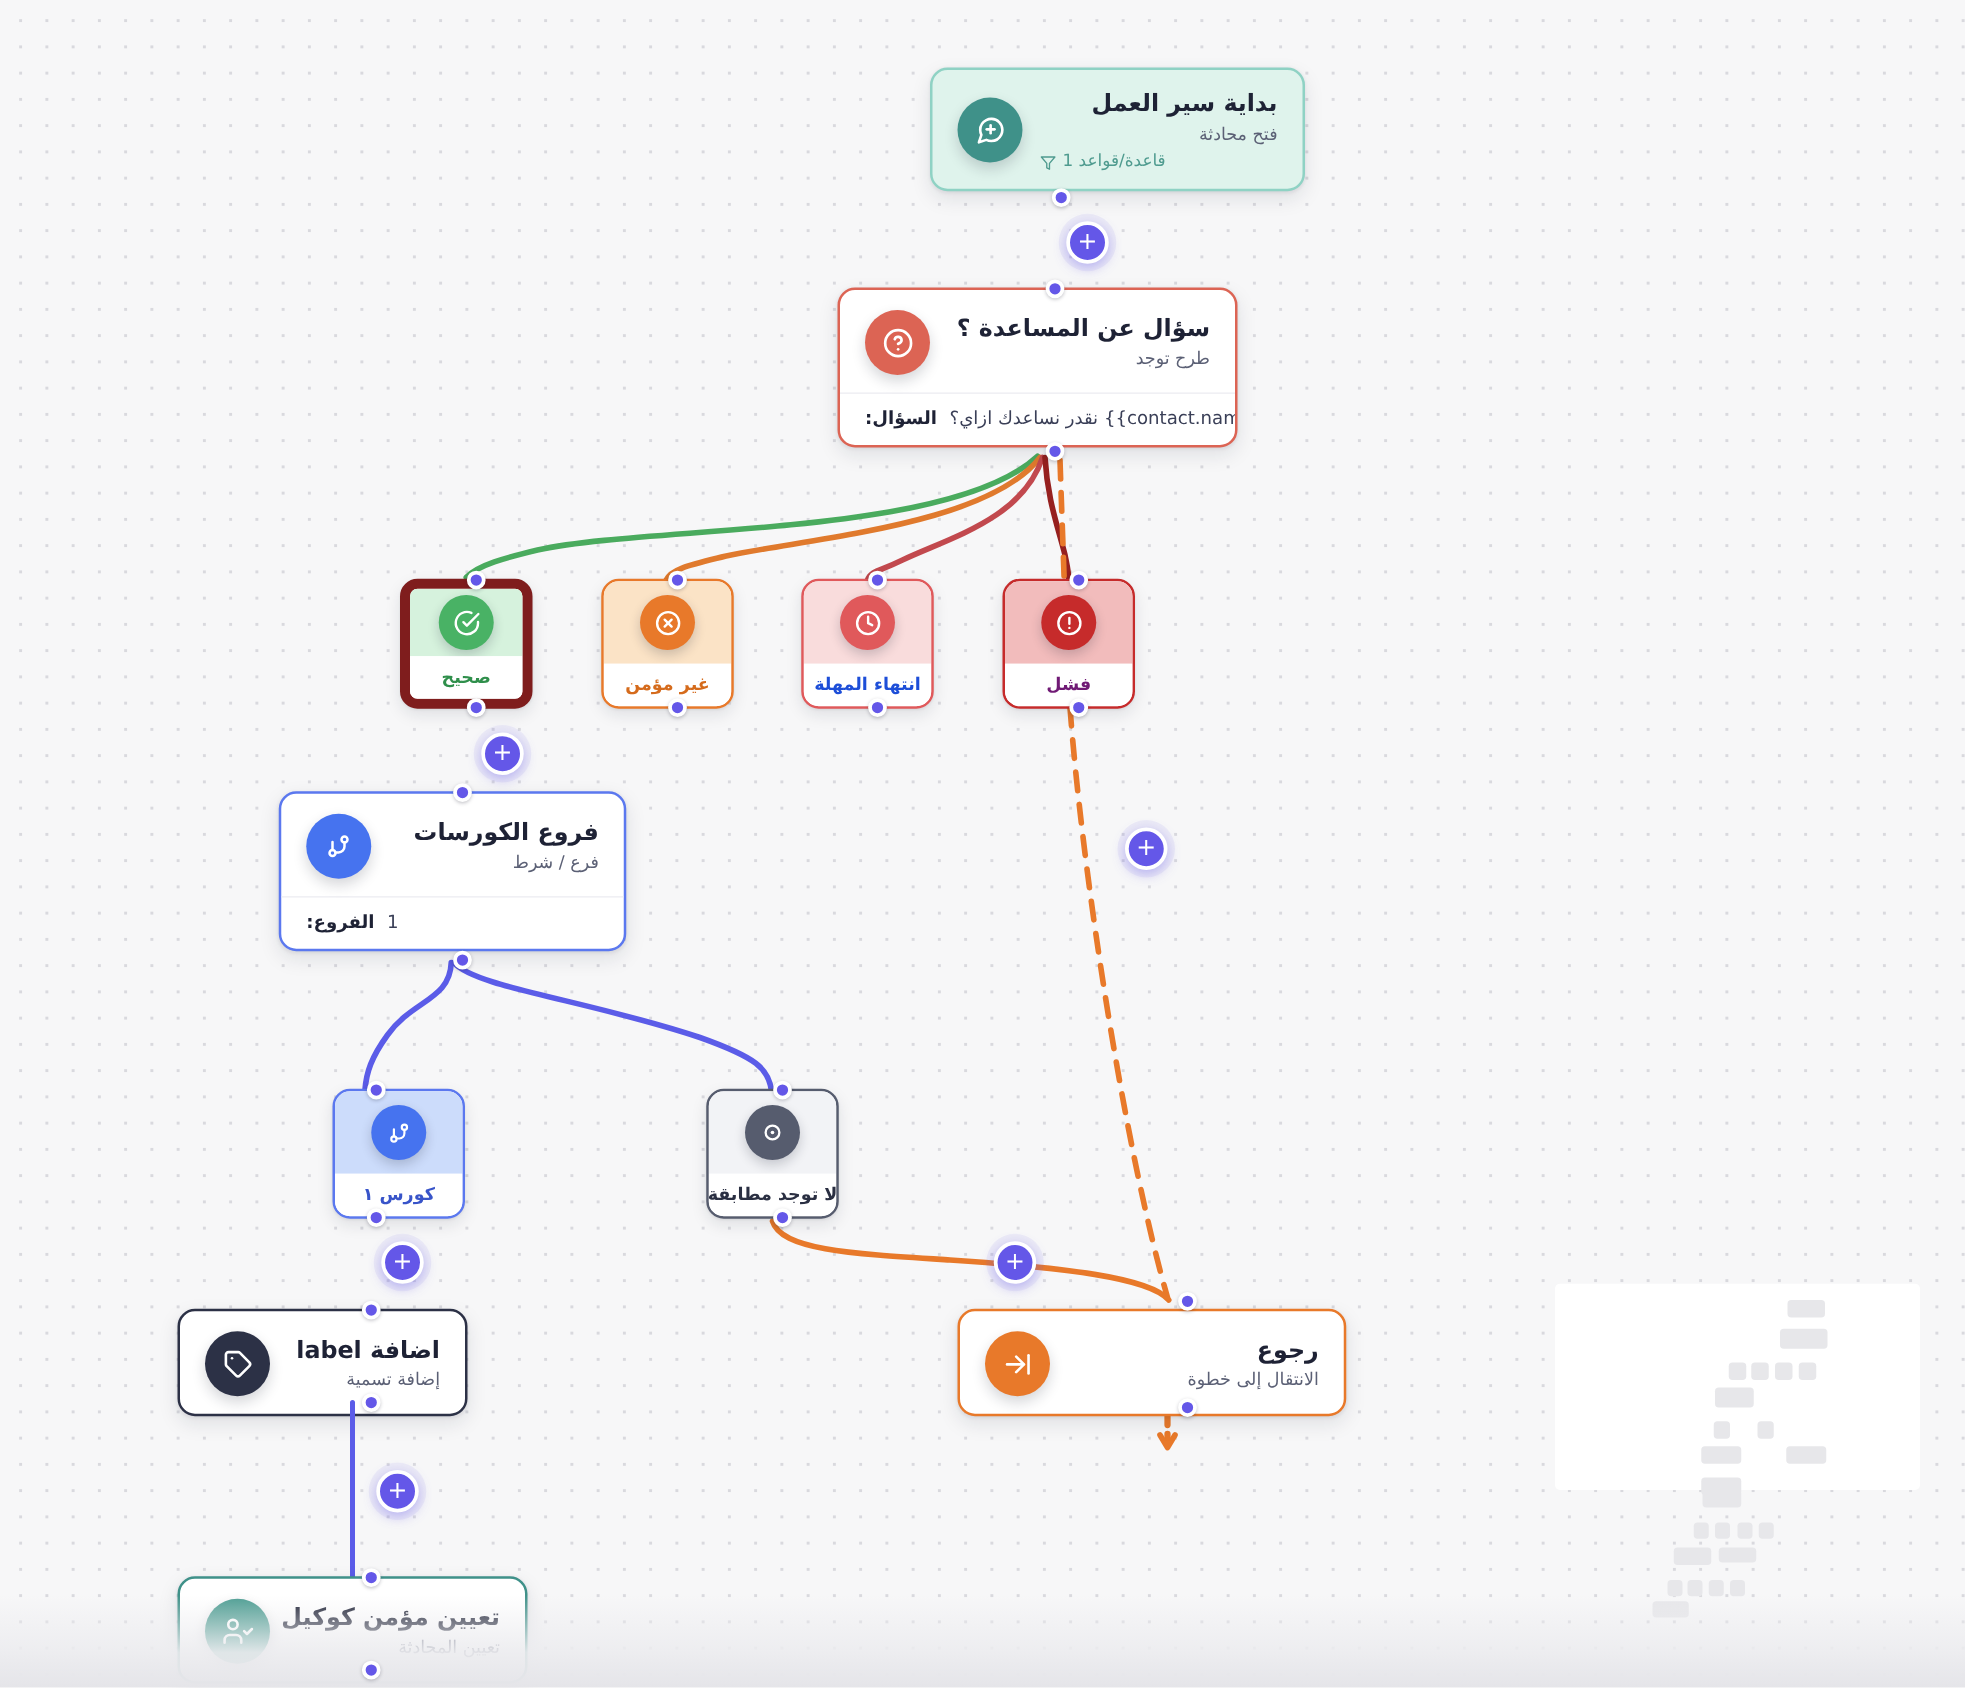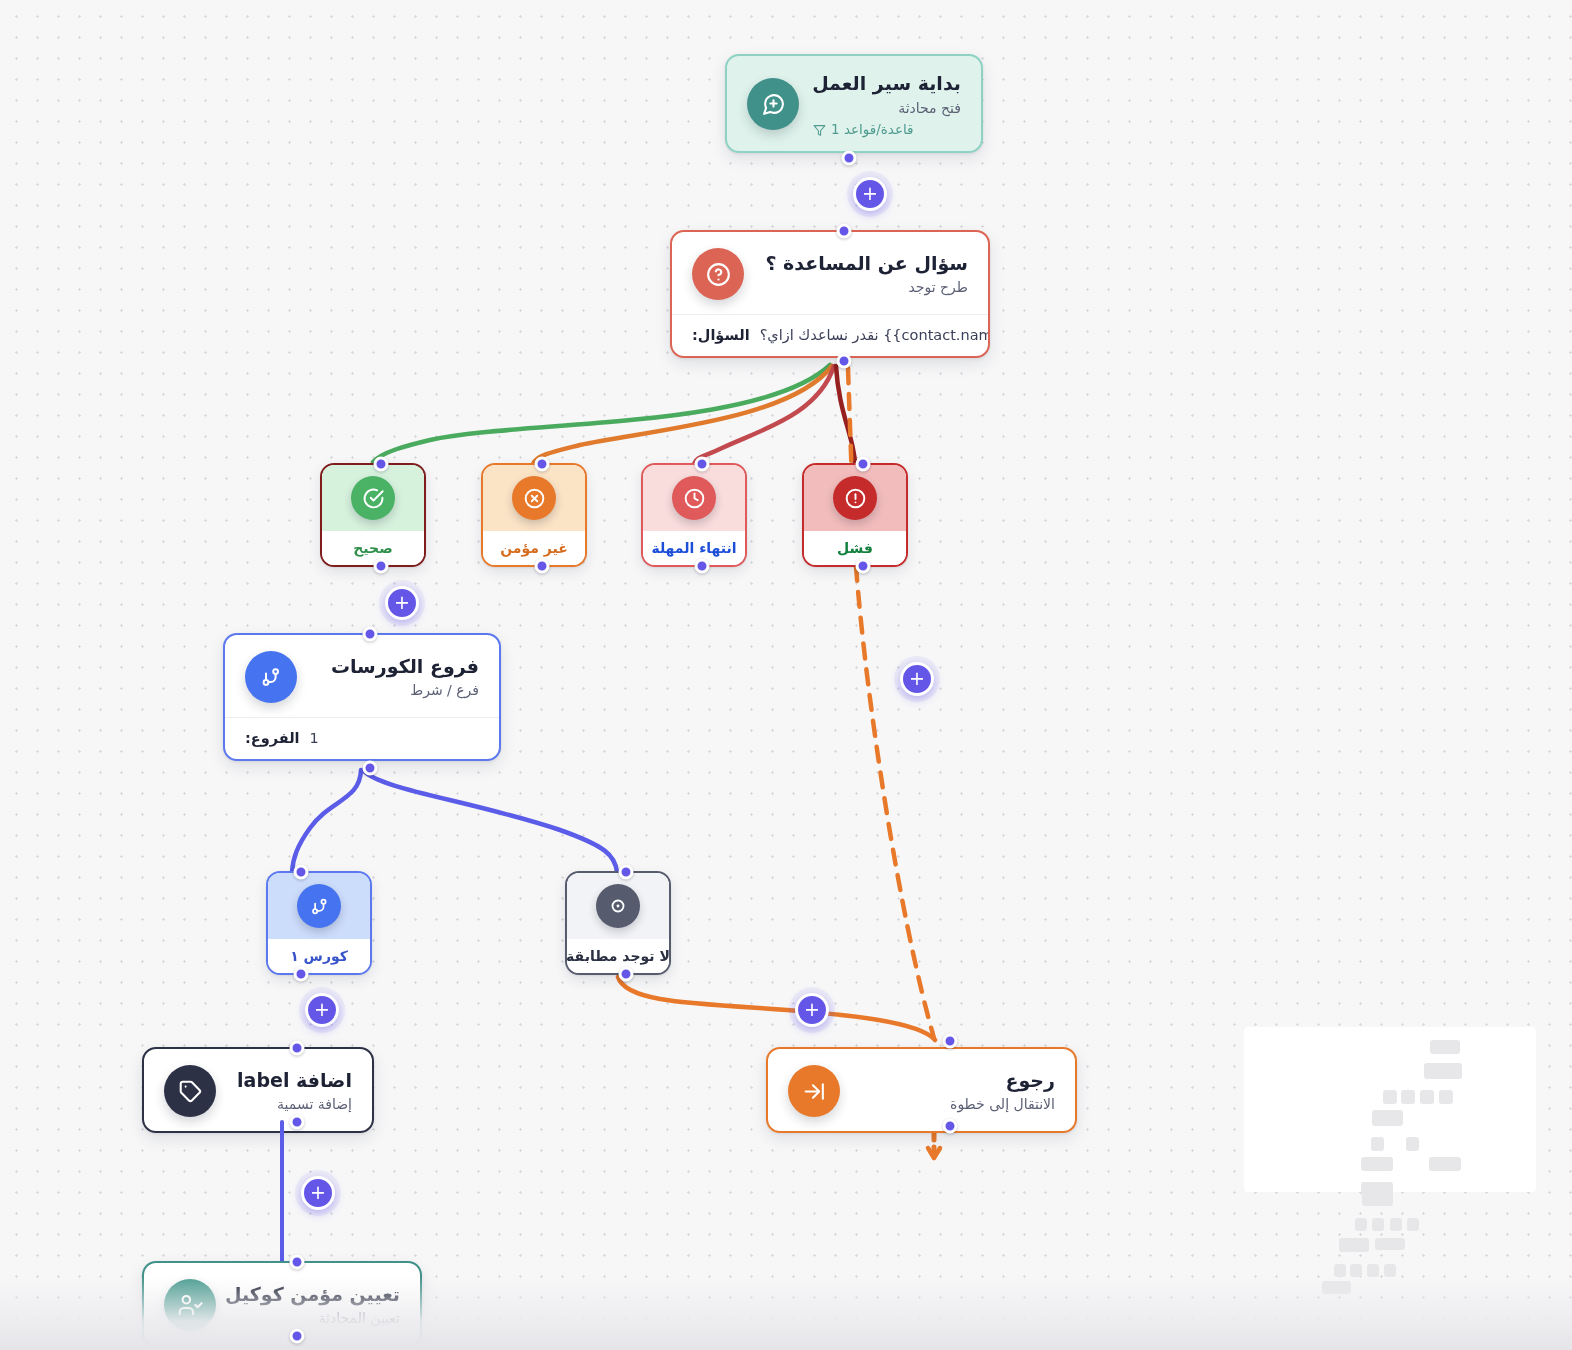--- a/index.html
+++ b/index.html
@@ -77,32 +77,32 @@
   .chip .chip-label{
     height:34px;display:flex;align-items:center;justify-content:center;
     font-size:14px;font-weight:bold;background:#ffffff;
     white-space:nowrap;
   }
   .chip .c-badge{
     width:44px;height:44px;border-radius:50%;
     display:flex;align-items:center;justify-content:center;
     box-shadow:0 4px 9px rgba(22,25,45,.2);
   }
-  .c-valid{border:2px solid #7f1d1d;}
+  .c-valid{border:8px solid #7f1d1d;}
   .c-valid .chip-top{background:#d6f2dd;}
   .c-valid .chip-label{color:#2f8f4b;}
   .c-invalid{border:2px solid #e8792a;}
   .c-invalid .chip-top{background:#fbe3c6;}
   .c-invalid .chip-label{color:#d56b1c;}
   .c-timeout{border:2px solid #e0595b;}
   .c-timeout .chip-top{background:#f9dcdc;}
   .c-timeout .chip-label{color:#1d4ed8;}
   .c-failure{border:2px solid #c62b2b;}
   .c-failure .chip-top{background:#f2bcbc;}
-  .c-failure .chip-label{color:#15803d;}
+  .c-failure .chip-label{color:#701a75;}
   .c-course{border:2px solid #5b78ef;}
   .c-course .chip-top{background:#ccdcfb;}
   .c-course .chip-label{color:#3854c9;}
   .c-nomatch{border:2px solid #565c6e;}
   .c-nomatch .chip-top{background:#f2f3f6;}
   .c-nomatch .chip-label{color:#2a2f42;}
 
   
   .n-branch{border:2px solid #5b78ef;}
   .n-label{border:2px solid #2c3146;}
@@ -168,21 +168,21 @@
     <path d="M 361,770 C 360,800 330,800 310,828 C 297,846 293,858 292,872" fill="none" stroke="#5b5ce8" stroke-width="4.5" stroke-linecap="round"></path>
 
     <path d="M 363,770 C 380,790 470,800 560,830 C 605,846 615,855 617,872" fill="none" stroke="#5b5ce8" stroke-width="4.5" stroke-linecap="round"></path>
 
     <path d="M 618,977 C 625,1000 680,1003 760,1008 C 850,1014 920,1022 935,1040" fill="none" stroke="#e8792a" stroke-width="4.5" stroke-linecap="round"></path>
 
     <path d="M 934,1130 L 934,1152" fill="none" stroke="#e8792a" stroke-width="5" stroke-linecap="round" stroke-dasharray="10 7"></path>
     <path d="M 928,1148 L 934,1158 L 940,1148" fill="none" stroke="#e8792a" stroke-width="4.5" stroke-linecap="round" stroke-linejoin="round"></path>
   </svg>
 
-  <div class="node n-start" style="left:725px;top:54px;width:258px;">
+  <div class="node n-start" style="left:744px;top:54px;width:300px;">
     <div class="head">
       <div class="titles">
         <div class="t-main">بداية سير العمل</div>
         <div class="t-sub">فتح محادثة</div>
         <div class="t-meta">
           <span>قاعدة/قواعد 1</span>
           <svg width="13" height="13" viewBox="0 0 24 24" fill="none" stroke="#4f9b8f" stroke-width="2" stroke-linecap="round" stroke-linejoin="round">
             <polygon points="22 3 2 3 10 12.46 10 19 14 21 14 12.46 22 3"></polygon>
           </svg>
         </div>

